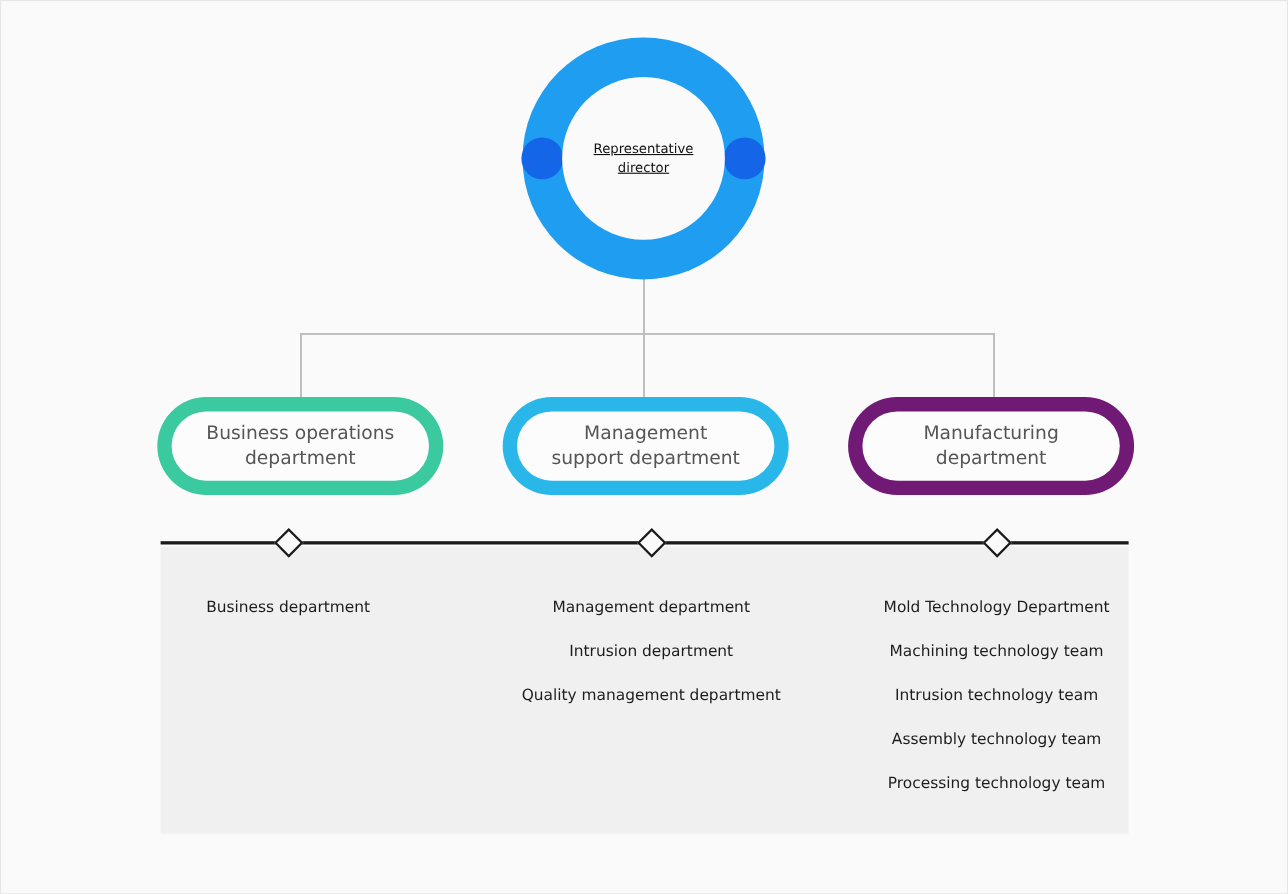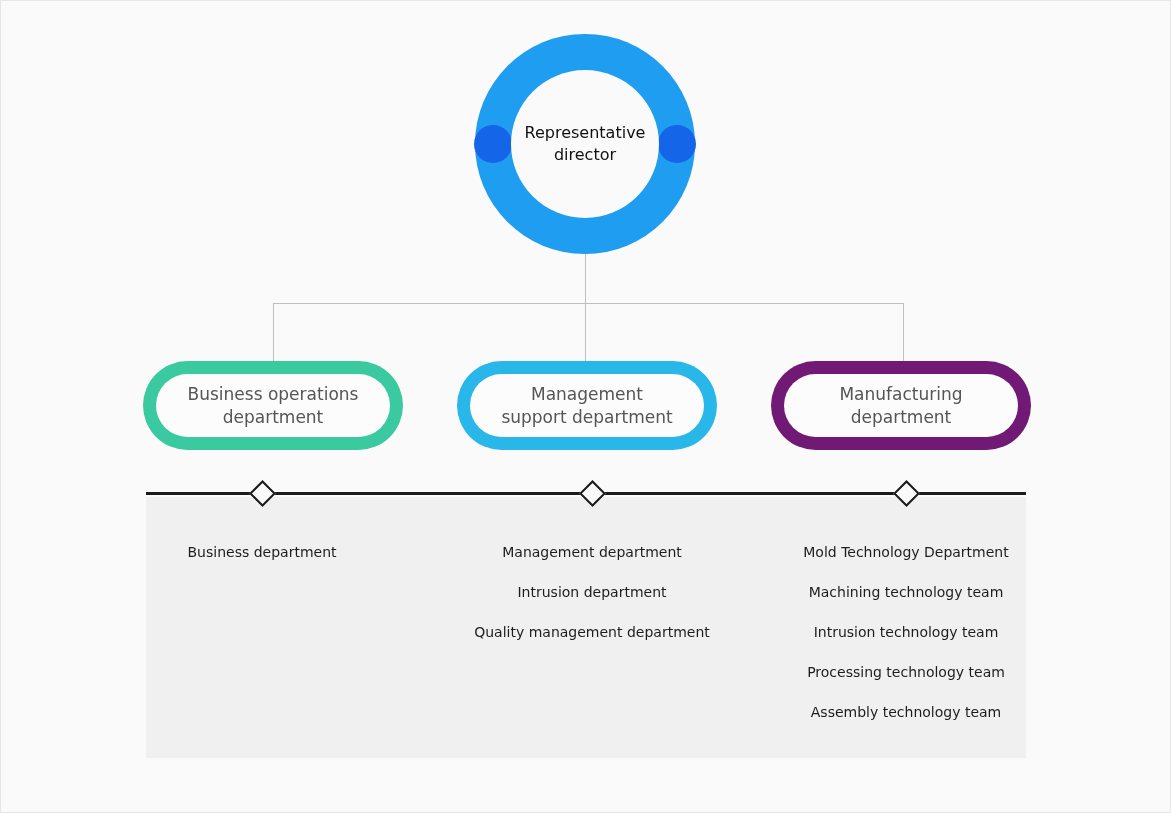--- a/index.html
+++ b/index.html
@@ -70,24 +70,25 @@
   .root-label {
     position: absolute;
     left: 36px;
     top: 36px;
     width: 148px;
     height: 148px;
     display: flex;
     align-items: center;
     justify-content: center;
     text-align: center;
-    font-size: 16px;
+    font-size: 12px;
     line-height: 1.38;
     color: #111111;
     white-space: pre-line;
+    text-decoration: underline;
   }
 
   
   .pill {
     position: absolute;
     top: 360px;
     width: 260px;
     height: 89px;
     border-radius: 46px;
     box-sizing: border-box;
@@ -224,17 +225,17 @@
   <div class="team-col c1">
     <div class="team-item">Management department</div>
     <div class="team-item">Intrusion department</div>
     <div class="team-item">Quality management department</div>
   </div>
 
   <div class="team-col c2">
     <div class="team-item">Mold Technology Department</div>
     <div class="team-item">Machining technology team</div>
     <div class="team-item">Intrusion technology team</div>
+    <div class="team-item">Assembly technology team</div>
     <div class="team-item">Processing technology team</div>
-    <div class="team-item">Assembly technology team</div>
   </div>
 
 </div>
 
 </body></html>

